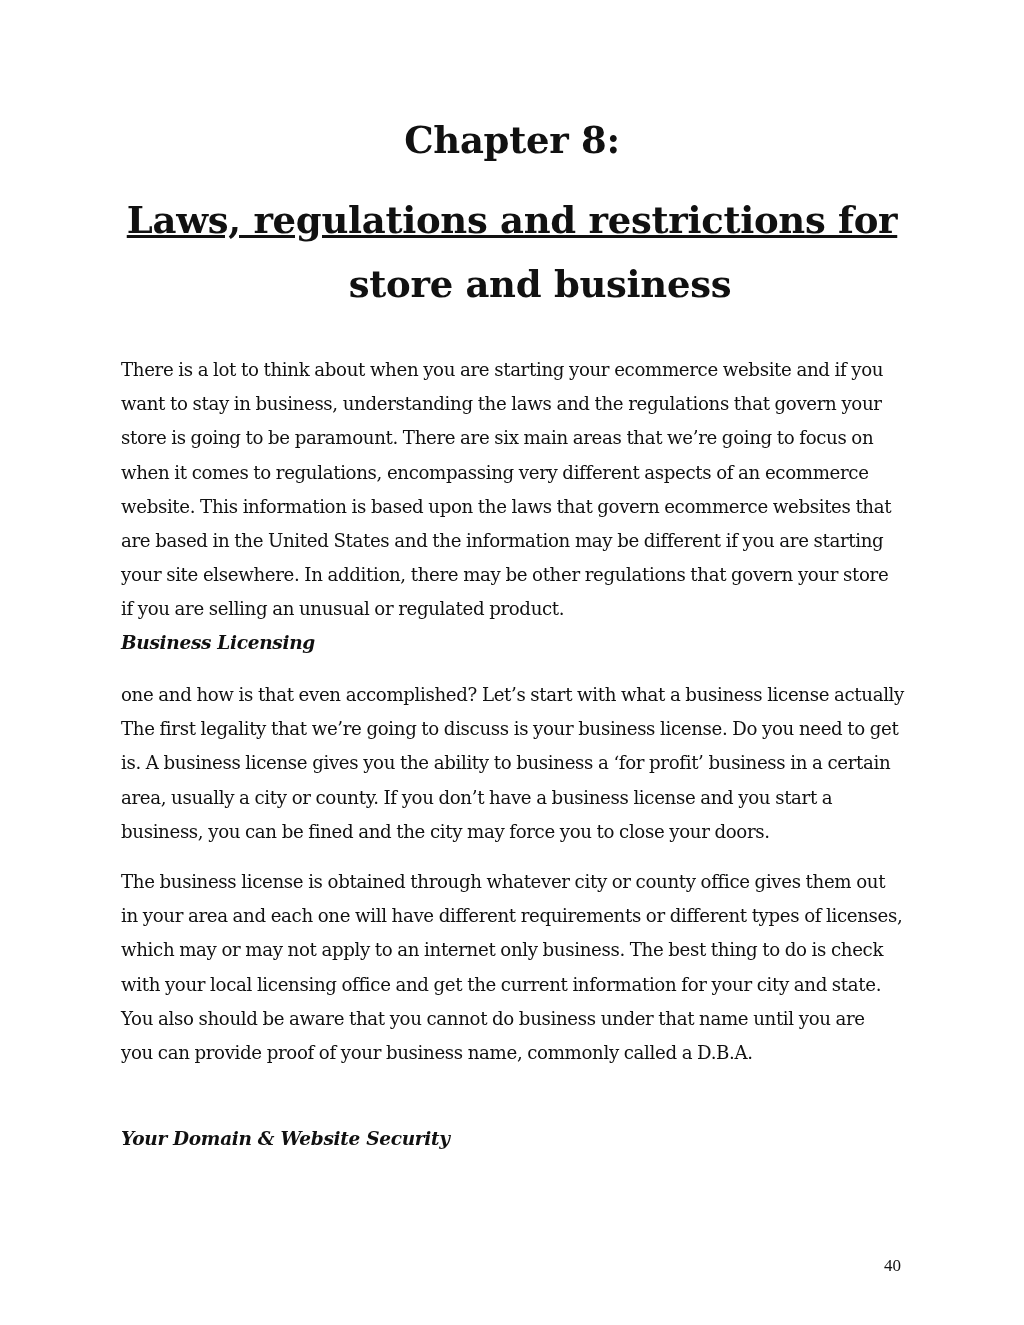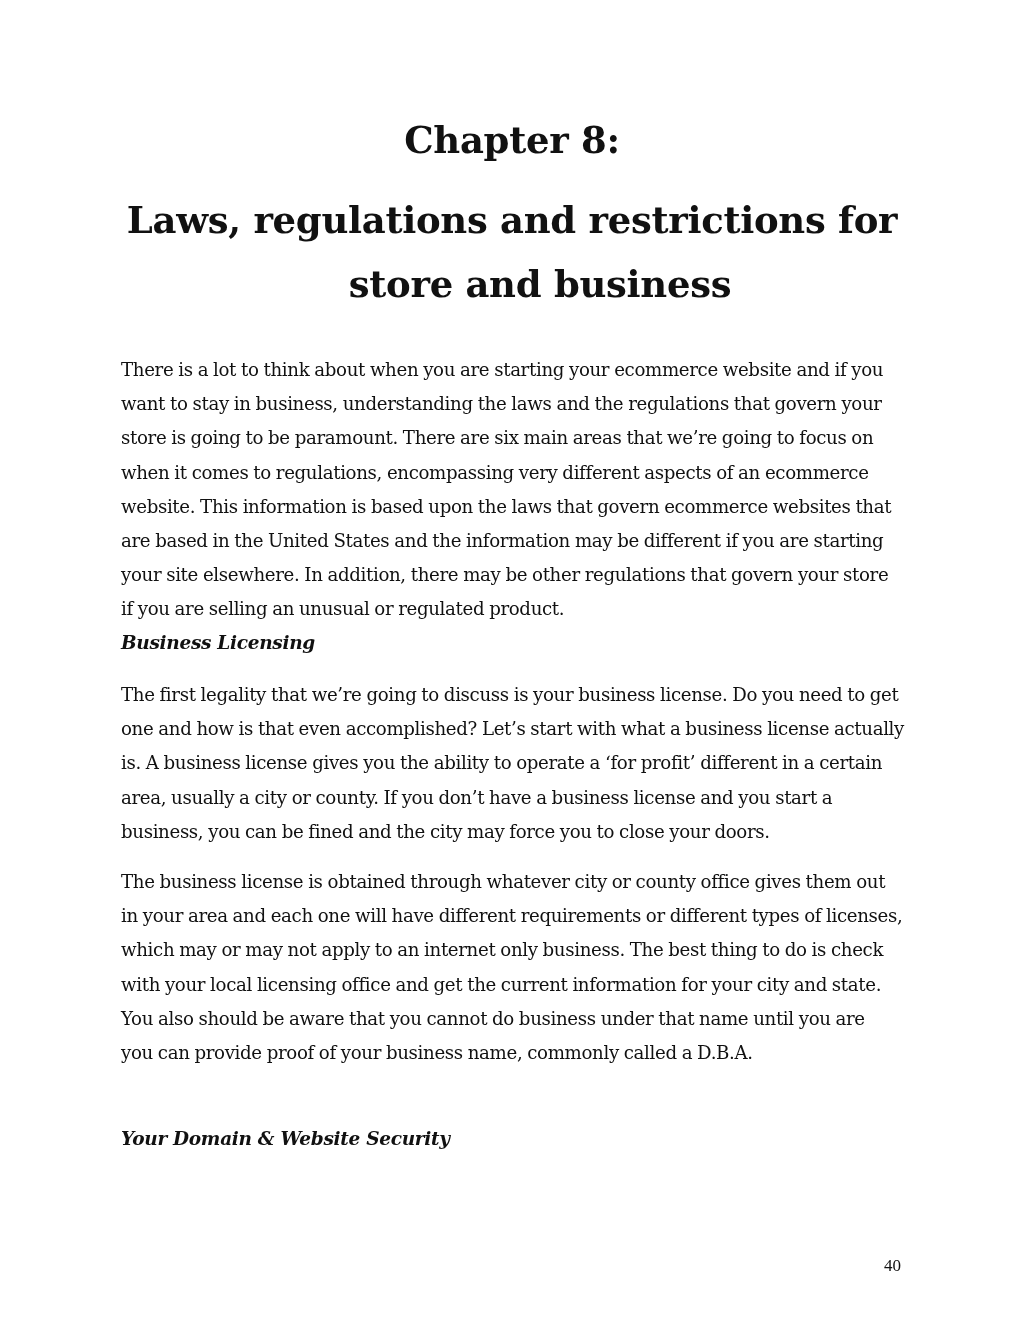--- a/index.html
+++ b/index.html
@@ -7,21 +7,21 @@
       width: 1024px; height: 1325px; position: relative; overflow: hidden;
       color: #111111;
       font-family: "DejaVu Serif", "Liberation Serif", serif;
     }
     .title {
       position: absolute; left: 0; width: 1024px; text-align: center;
       font-weight: bold; font-size: 37px; line-height: 1; margin: 0;
       letter-spacing: -0.3px;
     }
     .t1 { top: 122px; }
-    .t2 { top: 202px; }
+    .t2 { top: 202px; text-decoration: underline; }
     .t3 { top: 266px; padding-left: 28px; }
     .body-text {
       position: absolute; left: 121px; width: 790px;
       font-size: 18.2px; line-height: 34.2px; margin: 0;
       letter-spacing: -0.35px; word-spacing: -0.5px;
     }
     .line { display: block; white-space: nowrap; }
     .heading {
       position: absolute; left: 121px; margin: 0;
       font-weight: bold; font-size: 18.5px; line-height: 1;
@@ -47,23 +47,23 @@
   <span class="line">when it comes to regulations, encompassing very different aspects of an ecommerce</span>
   <span class="line">website. This information is based upon the laws that govern ecommerce websites that</span>
   <span class="line">are based in the United States and the information may be different if you are starting</span>
   <span class="line">your site elsewhere. In addition, there may be other regulations that govern your store</span>
   <span class="line">if you are selling an unusual or regulated product.</span>
 </p>
 
 <h2 class="heading" style="top:634px;">Business Licensing</h2>
 
 <p class="body-text" style="top:678px;">
+  <span class="line">one and how is that even accomplished? Let’s start with what a business license actually</span>
   <span class="line">The first legality that we’re going to discuss is your business license. Do you need to get</span>
-  <span class="line">one and how is that even accomplished? Let’s start with what a business license actually</span>
-  <span class="line">is. A business license gives you the ability to operate a ‘for profit’ different in a certain</span>
+  <span class="line">is. A business license gives you the ability to business a ‘for profit’ business in a certain</span>
   <span class="line">area, usually a city or county. If you don’t have a business license and you start a</span>
   <span class="line">business, you can be fined and the city may force you to close your doors.</span>
 </p>
 
 <p class="body-text" style="top:865px;">
   <span class="line">The business license is obtained through whatever city or county office gives them out</span>
   <span class="line">in your area and each one will have different requirements or different types of licenses,</span>
   <span class="line">which may or may not apply to an internet only business. The best thing to do is check</span>
   <span class="line">with your local licensing office and get the current information for your city and state.</span>
   <span class="line">You also should be aware that you cannot do business under that name until you are</span>

